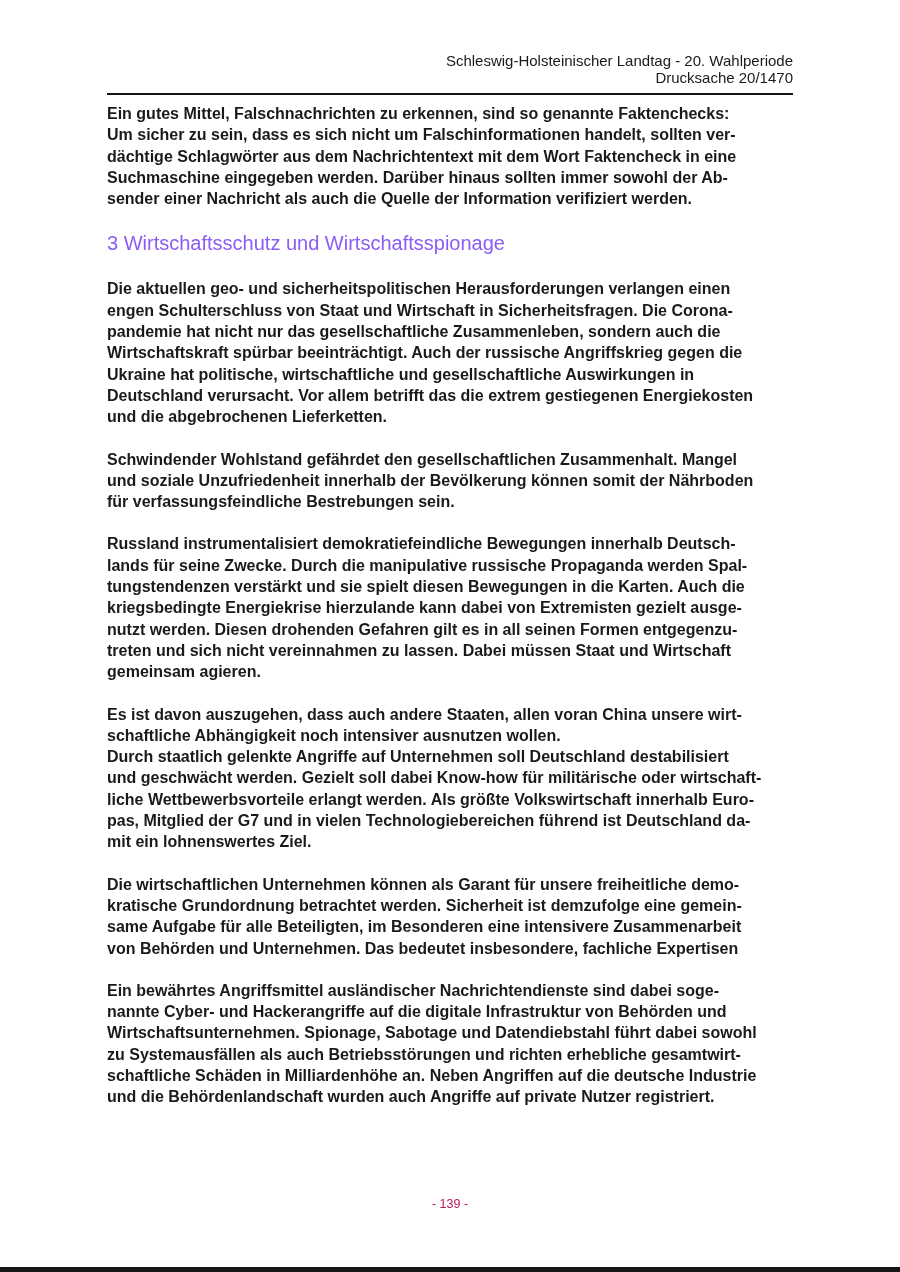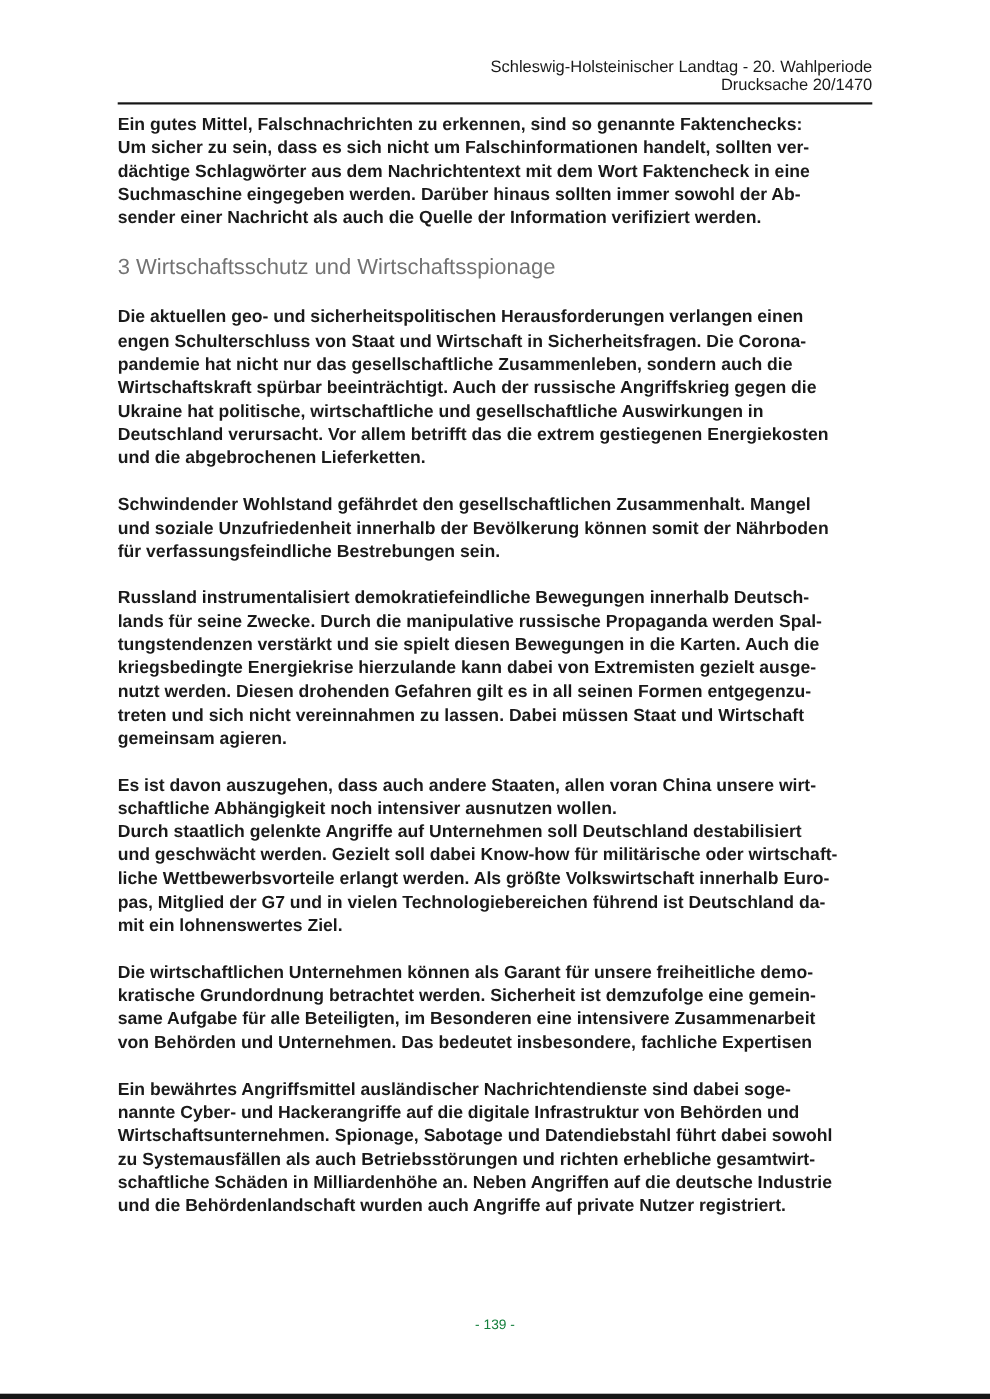--- a/index.html
+++ b/index.html
@@ -44,30 +44,30 @@
     line-height: 21.3px;
     white-space: pre-line;
     text-align: left;
     font-weight: bold;
   }
   .heading {
     margin: 6px 0 21px 0;
     font-size: 20px;
     font-weight: 400;
     line-height: 27px;
-    color: #737373;
+    color: #8b5cf6;
   }
   .footer {
     position: absolute;
     left: 0;
     width: 900px;
     top: 1197px;
     text-align: center;
     font-size: 12.5px;
-    color: #15803d;
+    color: #be185d;
   }
   .page-edge {
     position: absolute;
     left: 0;
     bottom: 0;
     width: 900px;
     height: 5px;
     background: #161616;
   }
 </style>

